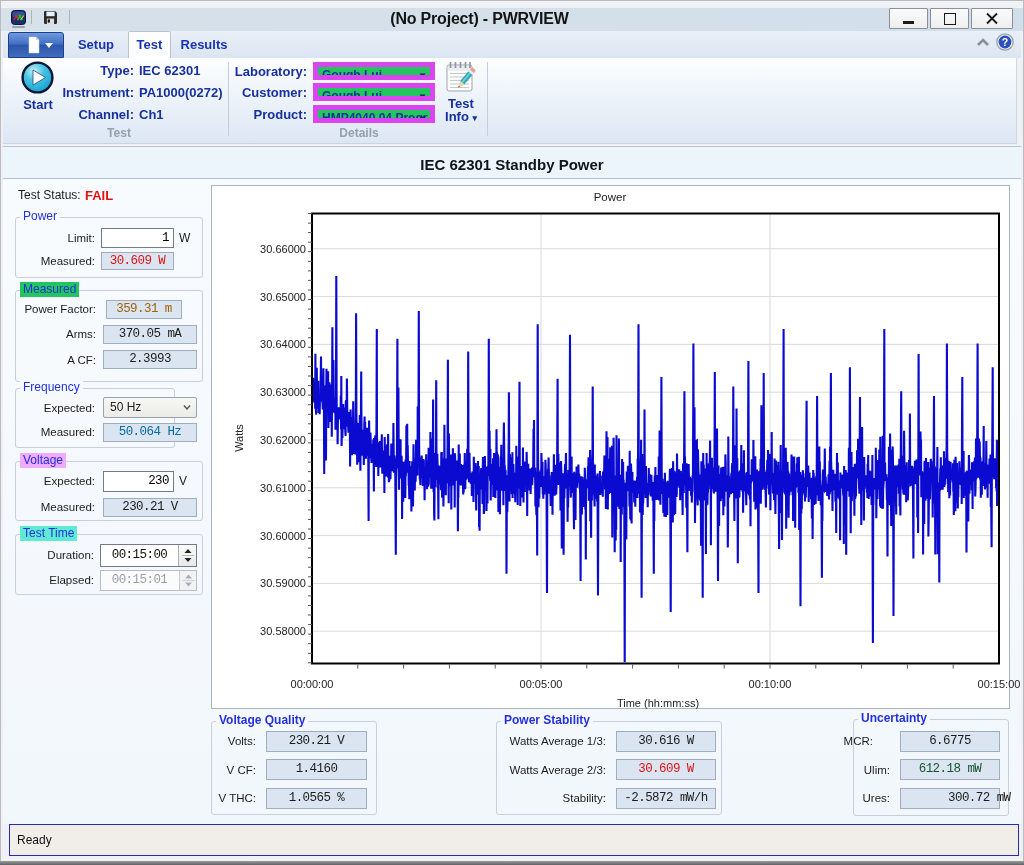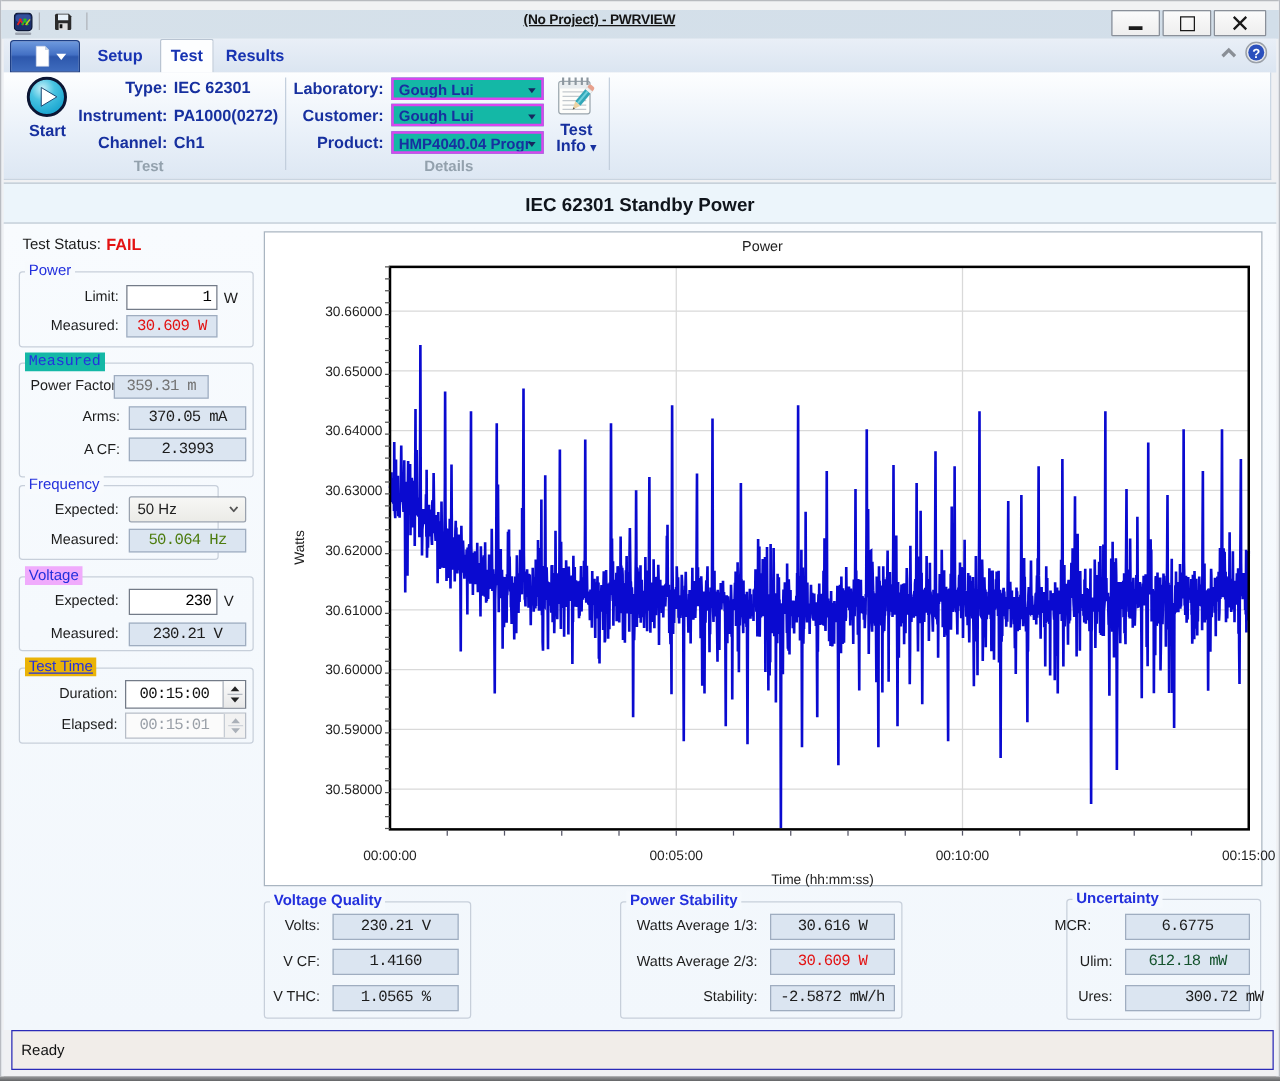--- a/index.html
+++ b/index.html
@@ -5,21 +5,21 @@
 body{font-family:"Liberation Sans",sans-serif;background:#f0f1f3;position:relative;}
 .abs{position:absolute;}
 .gb{position:absolute;border:1px solid #c7cfda;border-radius:3px;}
 .gbt{position:absolute;top:-9px;padding:0 3px;color:#2330dd;font-size:12px;line-height:15px;white-space:nowrap;}
 .ro{position:absolute;background:#dbe5f1;border:1px solid #9fadc0;text-align:center;
     font-family:"Liberation Mono",monospace;white-space:pre;letter-spacing:-0.55px;}
 .lbl{position:absolute;color:#1c1c1c;transform:translateY(-50%);white-space:nowrap;}
 .rlbl{position:absolute;color:#17309f;font-weight:bold;transform:translateY(-50%);white-space:nowrap;}
 .inp{position:absolute;background:#fff;border:1px solid #737b88;
      font-family:"Liberation Mono",monospace;text-align:right;letter-spacing:-0.55px;}
-.combo{position:absolute;background:#14b8a6;border:2px solid #d946ef;color:#17309f;
+.combo{position:absolute;background:#22c55e;border:5px solid #d946ef;color:#17309f;
        font-weight:bold;font-size:12px;overflow:hidden;white-space:nowrap;}
 .winbtn{position:absolute;top:8px;width:39px;height:21px;background:linear-gradient(#fbfbfb,#eeeeee);
         border:1px solid #8a9099;border-radius:1px;text-align:center;}
 </style></head><body>
 
 <div class="abs" style="left:0;top:0;width:1024px;height:865px;border:1px solid #b9bcc2;"></div>
 <div class="abs" style="left:0;top:856px;width:1024px;height:6px;background:#f1f1f3;"></div>
 <div class="abs" style="left:0;top:861px;width:1024px;height:4px;background:linear-gradient(#9b9c9e,#606163);"></div>
 <div class="abs" style="left:0;top:0;width:3px;height:861px;background:#eef0f3;border-left:1px solid #b9bcc2;"></div>
 <div class="abs" style="left:1021px;top:0;width:3px;height:861px;background:#eef0f3;border-right:1px solid #b9bcc2;"></div>
@@ -34,21 +34,21 @@
 <rect x="1" y="16" width="13" height="2" rx="1" fill="#334" opacity="0.35"></rect>
 </svg>
 <div class="abs" style="left:31px;top:10px;width:1px;height:14px;background:#aeb3b9;"></div>
 <svg class="abs" style="left:43px;top:10px;" width="15" height="15" viewBox="0 0 15 15">
 <path d="M1 2.2 Q1 1 2.2 1 L12 1 L14 3 L14 12.8 Q14 14 12.8 14 L2.2 14 Q1 14 1 12.8 Z" fill="#2b2b2b"></path>
 <rect x="3.4" y="1.6" width="8.2" height="4.6" fill="#e8f2fa"></rect>
 <rect x="3.9" y="8.6" width="7.2" height="5.4" fill="#dfdfdf"></rect>
 <rect x="4.7" y="9.4" width="2.2" height="3.2" fill="#111"></rect>
 </svg>
 <div class="abs" style="left:69px;top:10px;width:1px;height:14px;background:#aeb3b9;"></div>
-<div class="abs" style="left:70px;top:10px;width:819px;text-align:center;font-size:11px;font-weight:bold;color:#141414;letter-spacing:-0.2px;text-decoration:underline;">(No Project) - PWRVIEW</div>
+<div class="abs" style="left:70px;top:10px;width:819px;text-align:center;font-size:16px;font-weight:bold;color:#141414;letter-spacing:-0.2px;">(No Project) - PWRVIEW</div>
 <div class="winbtn" style="left:889px;">
     <div style="margin:12px auto 0;width:11px;height:3px;background:#1a1a1a;"></div>
   </div>
 <div class="winbtn" style="left:930px;">
     <div style="margin:4px auto 0;width:12px;height:12px;border:1.7px solid #1a1a1a;"></div>
   </div>
 <div class="winbtn" style="left:971px;width:42px;"><svg width="40" height="19" viewBox="0 0 40 19">
       <path d="M15 4.5 L25 14.5 M25 4.5 L15 14.5" stroke="#1a1a1a" stroke-width="1.8"></path>
     </svg></div>
 <div class="abs" style="left:3px;top:31px;width:1018px;height:27px;background:linear-gradient(#e9eff7,#dbe5f1);"></div>
@@ -134,48 +134,48 @@
 <div class="abs" style="left:85px;top:188px;font-size:13px;font-weight:bold;color:#e31212;">FAIL</div>
 <div class="gb" style="left:15px;top:217px;width:188px;height:61px;">
     <span class="gbt" style="left:4px;background:#f7fafd;">Power</span>
   </div>
 <div class="lbl" style="right:929px;top:238px;font-size:11.5px;">Limit:</div>
 <div class="inp" style="left:101px;top:228px;width:73px;height:20px;line-height:18px;font-size:12.5px;padding-right:4px;">1</div>
 <div class="lbl" style="left:179px;top:238px;font-size:12px;">W</div>
 <div class="lbl" style="right:929px;top:261px;font-size:11.5px;">Measured:</div>
 <div class="ro" style="left:101px;top:252px;width:73px;height:18px;line-height:16px;color:#e31212;font-size:12.5px;">30.609 W</div>
 <div class="gb" style="left:15px;top:290px;width:188px;height:92px;">
-    <span class="gbt" style="left:4px;background:#14b8a6;font-family:Liberation Mono, monospace;">Measured</span>
+    <span class="gbt" style="left:4px;background:#22c55e;">Measured</span>
   </div>
 <div class="lbl" style="right:928px;top:309px;font-size:11.5px;">Power Factor:</div>
-<div class="ro" style="left:91px;top:300px;width:76px;height:19px;line-height:17px;color:#737373;font-size:12.5px;">359.31 m</div>
+<div class="ro" style="left:106px;top:300px;width:76px;height:19px;line-height:17px;color:#a16207;font-size:12.5px;">359.31 m</div>
 <div class="lbl" style="right:928px;top:334px;font-size:11.5px;">Arms:</div>
 <div class="ro" style="left:103px;top:325px;width:94px;height:19px;line-height:17px;color:#1c1c1c;font-size:12.5px;">370.05 mA</div>
 <div class="lbl" style="right:928px;top:360px;font-size:11.5px;">A CF:</div>
 <div class="ro" style="left:103px;top:350px;width:94px;height:19px;line-height:17px;color:#1c1c1c;font-size:12.5px;">2.3993</div>
 <div class="gb" style="left:15px;top:388px;width:160px;height:60px;">
     <span class="gbt" style="left:4px;background:#f7fafd;">Frequency</span>
   </div>
 <div class="lbl" style="right:929px;top:408px;font-size:11.5px;">Expected:</div>
 <div class="abs" style="left:103px;top:397px;width:94px;height:21px;background:linear-gradient(#f7f7f5,#ebebe7);border:1px solid #9aa2ae;border-radius:2px;font-size:12px;color:#222;line-height:19px;padding-left:6px;">50 Hz
 <svg style="position:absolute;right:5px;top:7px;" width="8" height="5" viewBox="0 0 8 5">
       <path d="M1 0.5 L4 4 L7 0.5" stroke="#555" stroke-width="1.4" fill="none"></path>
     </svg></div>
 <div class="lbl" style="right:929px;top:432px;font-size:11.5px;">Measured:</div>
-<div class="ro" style="left:103px;top:423px;width:94px;height:19px;line-height:17px;color:#4d7c0f;font-size:12.5px;">50.064 Hz</div>
+<div class="ro" style="left:103px;top:423px;width:94px;height:19px;line-height:17px;color:#0369a1;font-size:12.5px;">50.064 Hz</div>
 <div class="gb" style="left:15px;top:461px;width:188px;height:60px;">
     <span class="gbt" style="left:4px;background:#f0abfc;">Voltage</span>
   </div>
 <div class="lbl" style="right:929px;top:481px;font-size:11.5px;">Expected:</div>
 <div class="inp" style="left:103px;top:471px;width:71px;height:21px;line-height:19px;font-size:12.5px;padding-right:4px;">230</div>
 <div class="lbl" style="left:179px;top:481px;font-size:12px;">V</div>
 <div class="lbl" style="right:929px;top:507px;font-size:11.5px;">Measured:</div>
 <div class="ro" style="left:103px;top:498px;width:94px;height:19px;line-height:17px;color:#1c1c1c;font-size:12.5px;">230.21 V</div>
 <div class="gb" style="left:15px;top:534px;width:188px;height:61px;">
-    <span class="gbt" style="left:4px;background:#eab308;text-decoration:underline;">Test Time</span>
+    <span class="gbt" style="left:4px;background:#5eead4;">Test Time</span>
   </div>
 <div class="lbl" style="right:930px;top:555px;font-size:11.5px;">Duration:</div>
 <div class="abs" style="left:100px;top:544px;width:97px;height:23px;background:#fff;border:1px solid #737b88;">
 <div style="position:absolute;left:0;top:0;width:77px;height:21px;text-align:center;font-family:'Liberation Mono',monospace;font-size:12.5px;letter-spacing:-0.55px;line-height:21px;color:#111;">00:15:00</div>
 <div style="position:absolute;right:0;top:0;width:18px;height:21px;border-left:1px solid #a9b0ba;background:linear-gradient(#fbfbfb,#e8e8e8);">
 <svg width="18" height="21" viewBox="0 0 18 21">
         <path d="M5.5 8 L9 4 L12.5 8 Z" fill="#222"></path>
         <path d="M5.5 13 L12.5 13 L9 17 Z" fill="#222"></path>
         <path d="M3 10.5 L15 10.5" stroke="#b5bac2" stroke-width="1"></path>
       </svg></div>

